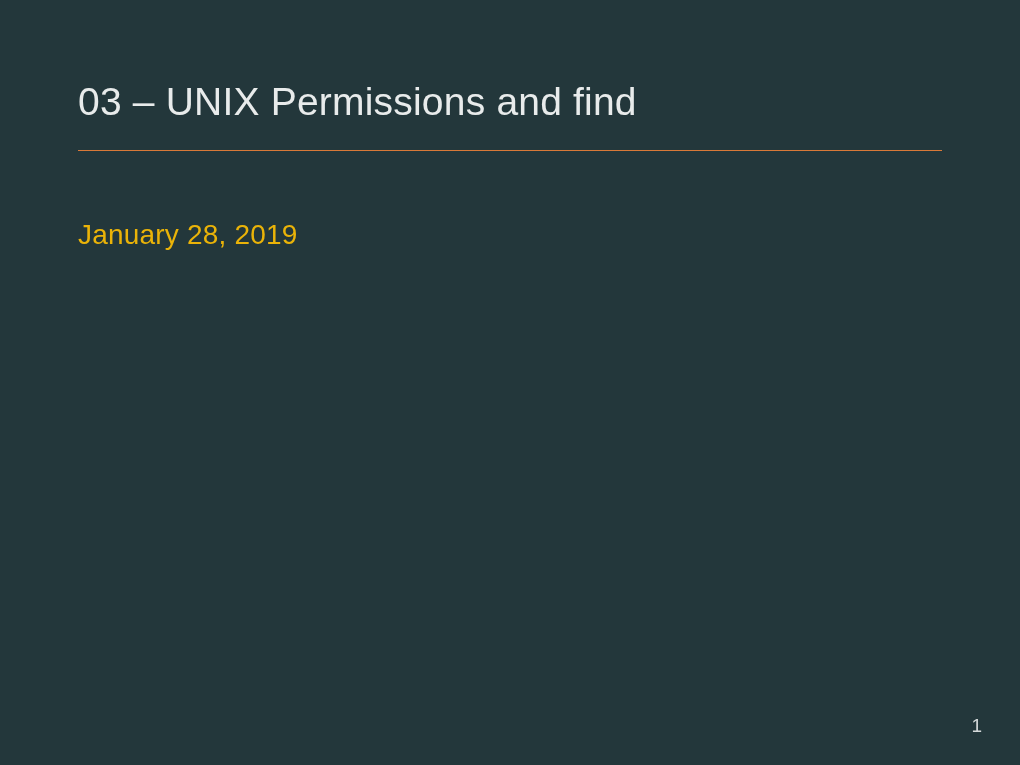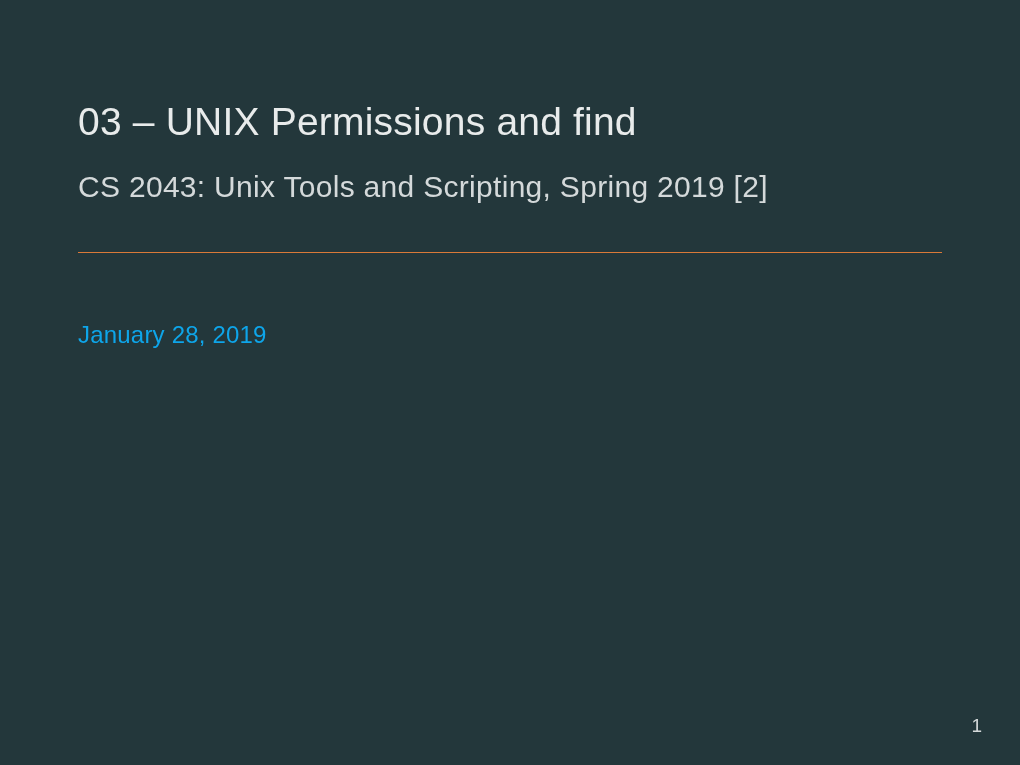--- a/index.html
+++ b/index.html
@@ -11,21 +11,21 @@
       width: 1020px;
       height: 765px;
       background-color: #23373b;
       font-family: 'Segoe UI', 'Helvetica Neue', Arial, sans-serif;
       font-weight: 300;
       color: #d4d9da;
       position: relative;
       overflow: hidden;
     }
     .slide {
-      padding: 100px 78px 0 78px;
+      padding: 80px 78px 0 78px;
     }
     .title {
       font-size: 39px;
       font-weight: 400;
       color: #e8ebeb;
       margin-bottom: 26px;
       letter-spacing: 0.2px;
     }
     .subtitle {
       font-size: 30px;
@@ -41,23 +41,23 @@
       width: 100%;
     }
     .author {
       font-size: 24px;
       font-weight: 300;
       color: #d4d9da;
       margin-bottom: 18px;
       letter-spacing: 0.2px;
     }
     .date {
-      font-size: 24px;
+      font-size: 28px;
       font-weight: 300;
-      color: #0ea5e9;
+      color: #eab308;
       margin-bottom: 36px;
       letter-spacing: 0.2px;
       margin-top: 40px;
     }
     .institution {
       font-size: 20px;
       font-weight: 300;
       color: #c8cecf;
       letter-spacing: 0.3px;
     }
@@ -68,17 +68,16 @@
       font-size: 19px;
       font-weight: 300;
       color: #d4d9da;
     }
   </style>
 </head>
 <body>
 
 <div class="slide">
   <h1 class="title">03 – UNIX Permissions and find</h1>
-  <p class="subtitle">CS 2043:  Unix Tools and Scripting, Spring 2019 [2]</p>
   <hr class="divider">
   <p class="date">January 28, 2019</p>
 </div>
 <div class="page-number">1</div>
 
 </body></html>

